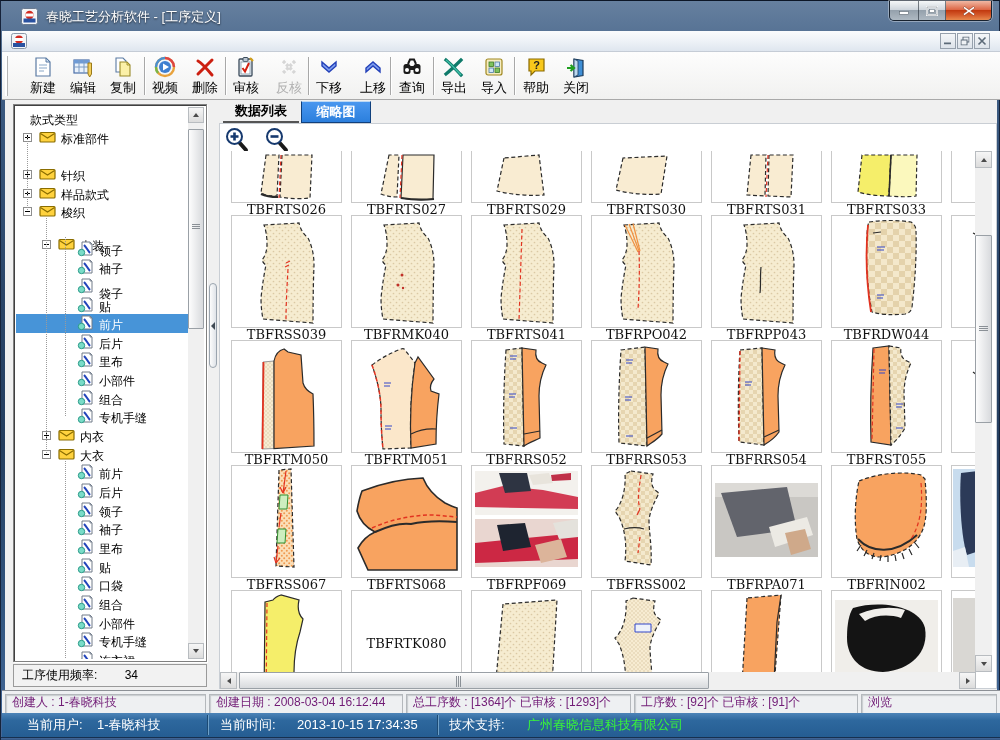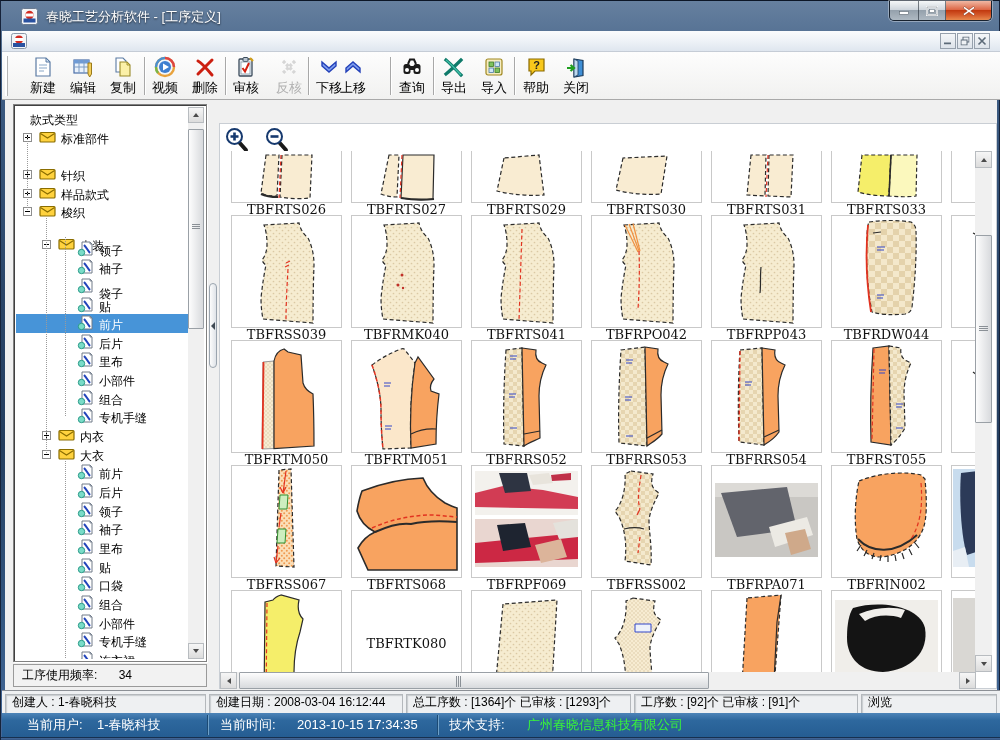--- a/index.html
+++ b/index.html
@@ -69,21 +69,21 @@
   .sb.h .thumb{background:linear-gradient(180deg,#fdfdfd,#d8dadd);}
   .grip3 i{display:block;height:1px;margin:1px 3px;background:#8a9096;}
   .arrow{width:0;height:0;position:absolute;left:50%;top:50%;transform:translate(-50%,-50%);}
   .arrow.up{border-left:3.5px solid transparent;border-right:3.5px solid transparent;border-bottom:4px solid #4a4a4a;}
   .arrow.down{border-left:3.5px solid transparent;border-right:3.5px solid transparent;border-top:4px solid #4a4a4a;}
   .arrow.left{border-top:3.5px solid transparent;border-bottom:3.5px solid transparent;border-right:4px solid #4a4a4a;}
   .arrow.right{border-top:3.5px solid transparent;border-bottom:3.5px solid transparent;border-left:4px solid #4a4a4a;}
   
   #freqbox{position:absolute;left:8px;top:564px;width:194px;height:23px;background:#f2f2f2;
       border:1px solid #9a9a9a;font-size:12px;color:#000;line-height:21px;padding-left:8px;}
-  #freqbox b{font-weight:normal;margin-left:18px;}
+  #freqbox b{font-weight:normal;margin-left:24px;}
   
   #splitter{position:absolute;left:202px;top:0;width:12px;height:590px;}
   #split-handle{position:absolute;left:2px;top:183px;width:8px;height:85px;background:linear-gradient(90deg,#fcfcfc,#dfe3e8);
       border:1px solid #9aa4ae;border-radius:4px;}
   #split-arrow{position:absolute;left:1px;top:38px;width:0;height:0;
       border-top:4px solid transparent;border-bottom:4px solid transparent;border-right:4px solid #404a54;}
   
   #tabstrip{position:absolute;left:214px;top:0;width:778px;height:23px;background:#f0f0f0;}
   .tab{position:absolute;top:1px;height:22px;font-size:13px;font-weight:bold;text-align:center;}
   .tab.inactive{color:#000;background:transparent;border-bottom:2px solid #555;line-height:20px;}
@@ -99,21 +99,21 @@
   .cell svg{position:absolute;left:1px;top:1px;}
   .cell .intext{position:absolute;left:0;right:0;top:45px;text-align:center;
       font-family:"DejaVu Serif","Liberation Serif",serif;font-size:13px;color:#111;}
   .clabel{position:absolute;width:111px;height:12px;text-align:center;
       font-family:"DejaVu Serif","Liberation Serif",serif;font-size:13px;color:#111;line-height:12px;}
   
   #statusbar{position:absolute;left:1px;top:689px;width:998px;height:23px;background:#eef0f2;
       border-top:1px solid #8c9096;display:flex;}
   .spanel{height:28px;margin-top:3px;margin-left:3px;border:1px solid #b4b8bc;
       box-shadow:inset 1px 1px 1px rgba(130,135,140,.35);
-      font-size:12px;color:#000000;line-height:15px;padding:0 6px;white-space:nowrap;overflow:hidden;}
+      font-size:12px;color:#701a75;line-height:15px;padding:0 6px;white-space:nowrap;overflow:hidden;}
   
   #bottombar{position:absolute;left:1px;top:712px;width:998px;height:24px;
       background:linear-gradient(180deg,#4d84b8 0%,#2e689e 30%,#255d92 100%);
       color:#fff;font-size:13px;}
   .bseg{position:absolute;top:0;height:24px;line-height:24px;white-space:nowrap;}
   .bsep{position:absolute;top:2px;width:2px;height:20px;
       background:linear-gradient(90deg,#1c4a74 0 1px,#6ea0c8 1px 2px);}
   #bb-company{color:#0c3566;font-weight:bold;font-size:14px;text-shadow:0 1px 1px rgba(140,180,215,.9);}
   #bb-green{color:#39f539;font-weight:normal;}
   #bottomedge{position:absolute;left:0px;top:736px;width:1000px;height:4px;
@@ -240,21 +240,21 @@
             <path d="M5,5 L17,17 M17,5 L5,17" stroke="#d6d6d6" stroke-width="3.2" stroke-dasharray="3 1.6"></path>
           </svg></span>
         <span class="tlabel">反核</span>
       </div>
       <div class="tbtn" style="left: 307px;">
         <span class="ticon"><svg width="22" height="22" viewBox="0 0 22 22" xmlns="http://www.w3.org/2000/svg">
             <path d="M4,6 L11,12 L18,6 L18,10 L11,16 L4,10 Z" fill="#7f9ff0" stroke="#2340b8" stroke-width="1.4"></path>
           </svg></span>
         <span class="tlabel">下移</span>
       </div>
-      <div class="tbtn" style="left: 331px;">
+      <div class="tbtn" style="left: 351px;">
         <span class="ticon"><svg width="22" height="22" viewBox="0 0 22 22" xmlns="http://www.w3.org/2000/svg">
             <path d="M4,16 L11,10 L18,16 L18,12 L11,6 L4,12 Z" fill="#7f9ff0" stroke="#2340b8" stroke-width="1.4"></path>
           </svg></span>
         <span class="tlabel">上移</span>
       </div>
       <div class="tbtn" style="left: 390px;">
         <span class="ticon"><svg width="22" height="22" viewBox="0 0 22 22" xmlns="http://www.w3.org/2000/svg">
             <rect x="2.5" y="8" width="7" height="10" rx="2.5" fill="#1a1a1a"></rect>
             <rect x="12.5" y="8" width="7" height="10" rx="2.5" fill="#1a1a1a"></rect>
             <rect x="8.5" y="10" width="5" height="4" fill="#1a1a1a"></rect>
@@ -579,20 +579,24 @@
     <div id="freqbox">
       <span>工序使用频率:</span>
       <b>34</b>
     </div>
     <div id="splitter">
       <div id="split-handle">
         <div id="split-arrow"></div>
       </div>
     </div>
 
+    <div id="tabstrip">
+        <div class="tab inactive" style="left: 4px; width: 76px;">数据列表</div>
+        <div class="tab active" style="left: 82px; width: 70px;">缩略图</div>
+      </div>
 
     <div id="gridpane">
       <div id="zoomstrip">
           <div class="magbtn" style="left: 4px;"><svg width="26" height="26" viewBox="0 0 26 26" xmlns="http://www.w3.org/2000/svg">
               <line x1="14" y1="14" x2="22" y2="23" stroke="#1a1a1a" stroke-width="4" stroke-linecap="round"></line>
               <circle cx="10.5" cy="9.5" r="7.5" fill="#fff" stroke="#16396e" stroke-width="2"></circle>
               <path d="M6.5,9.5 H14.5 M10.5,5.5 V13.5" stroke="#16396e" stroke-width="2.6"></path>
             </svg></div>
           <div class="magbtn" style="left: 44px;"><svg width="26" height="26" viewBox="0 0 26 26" xmlns="http://www.w3.org/2000/svg">
               <line x1="14" y1="14" x2="22" y2="23" stroke="#1a1a1a" stroke-width="4" stroke-linecap="round"></line>

